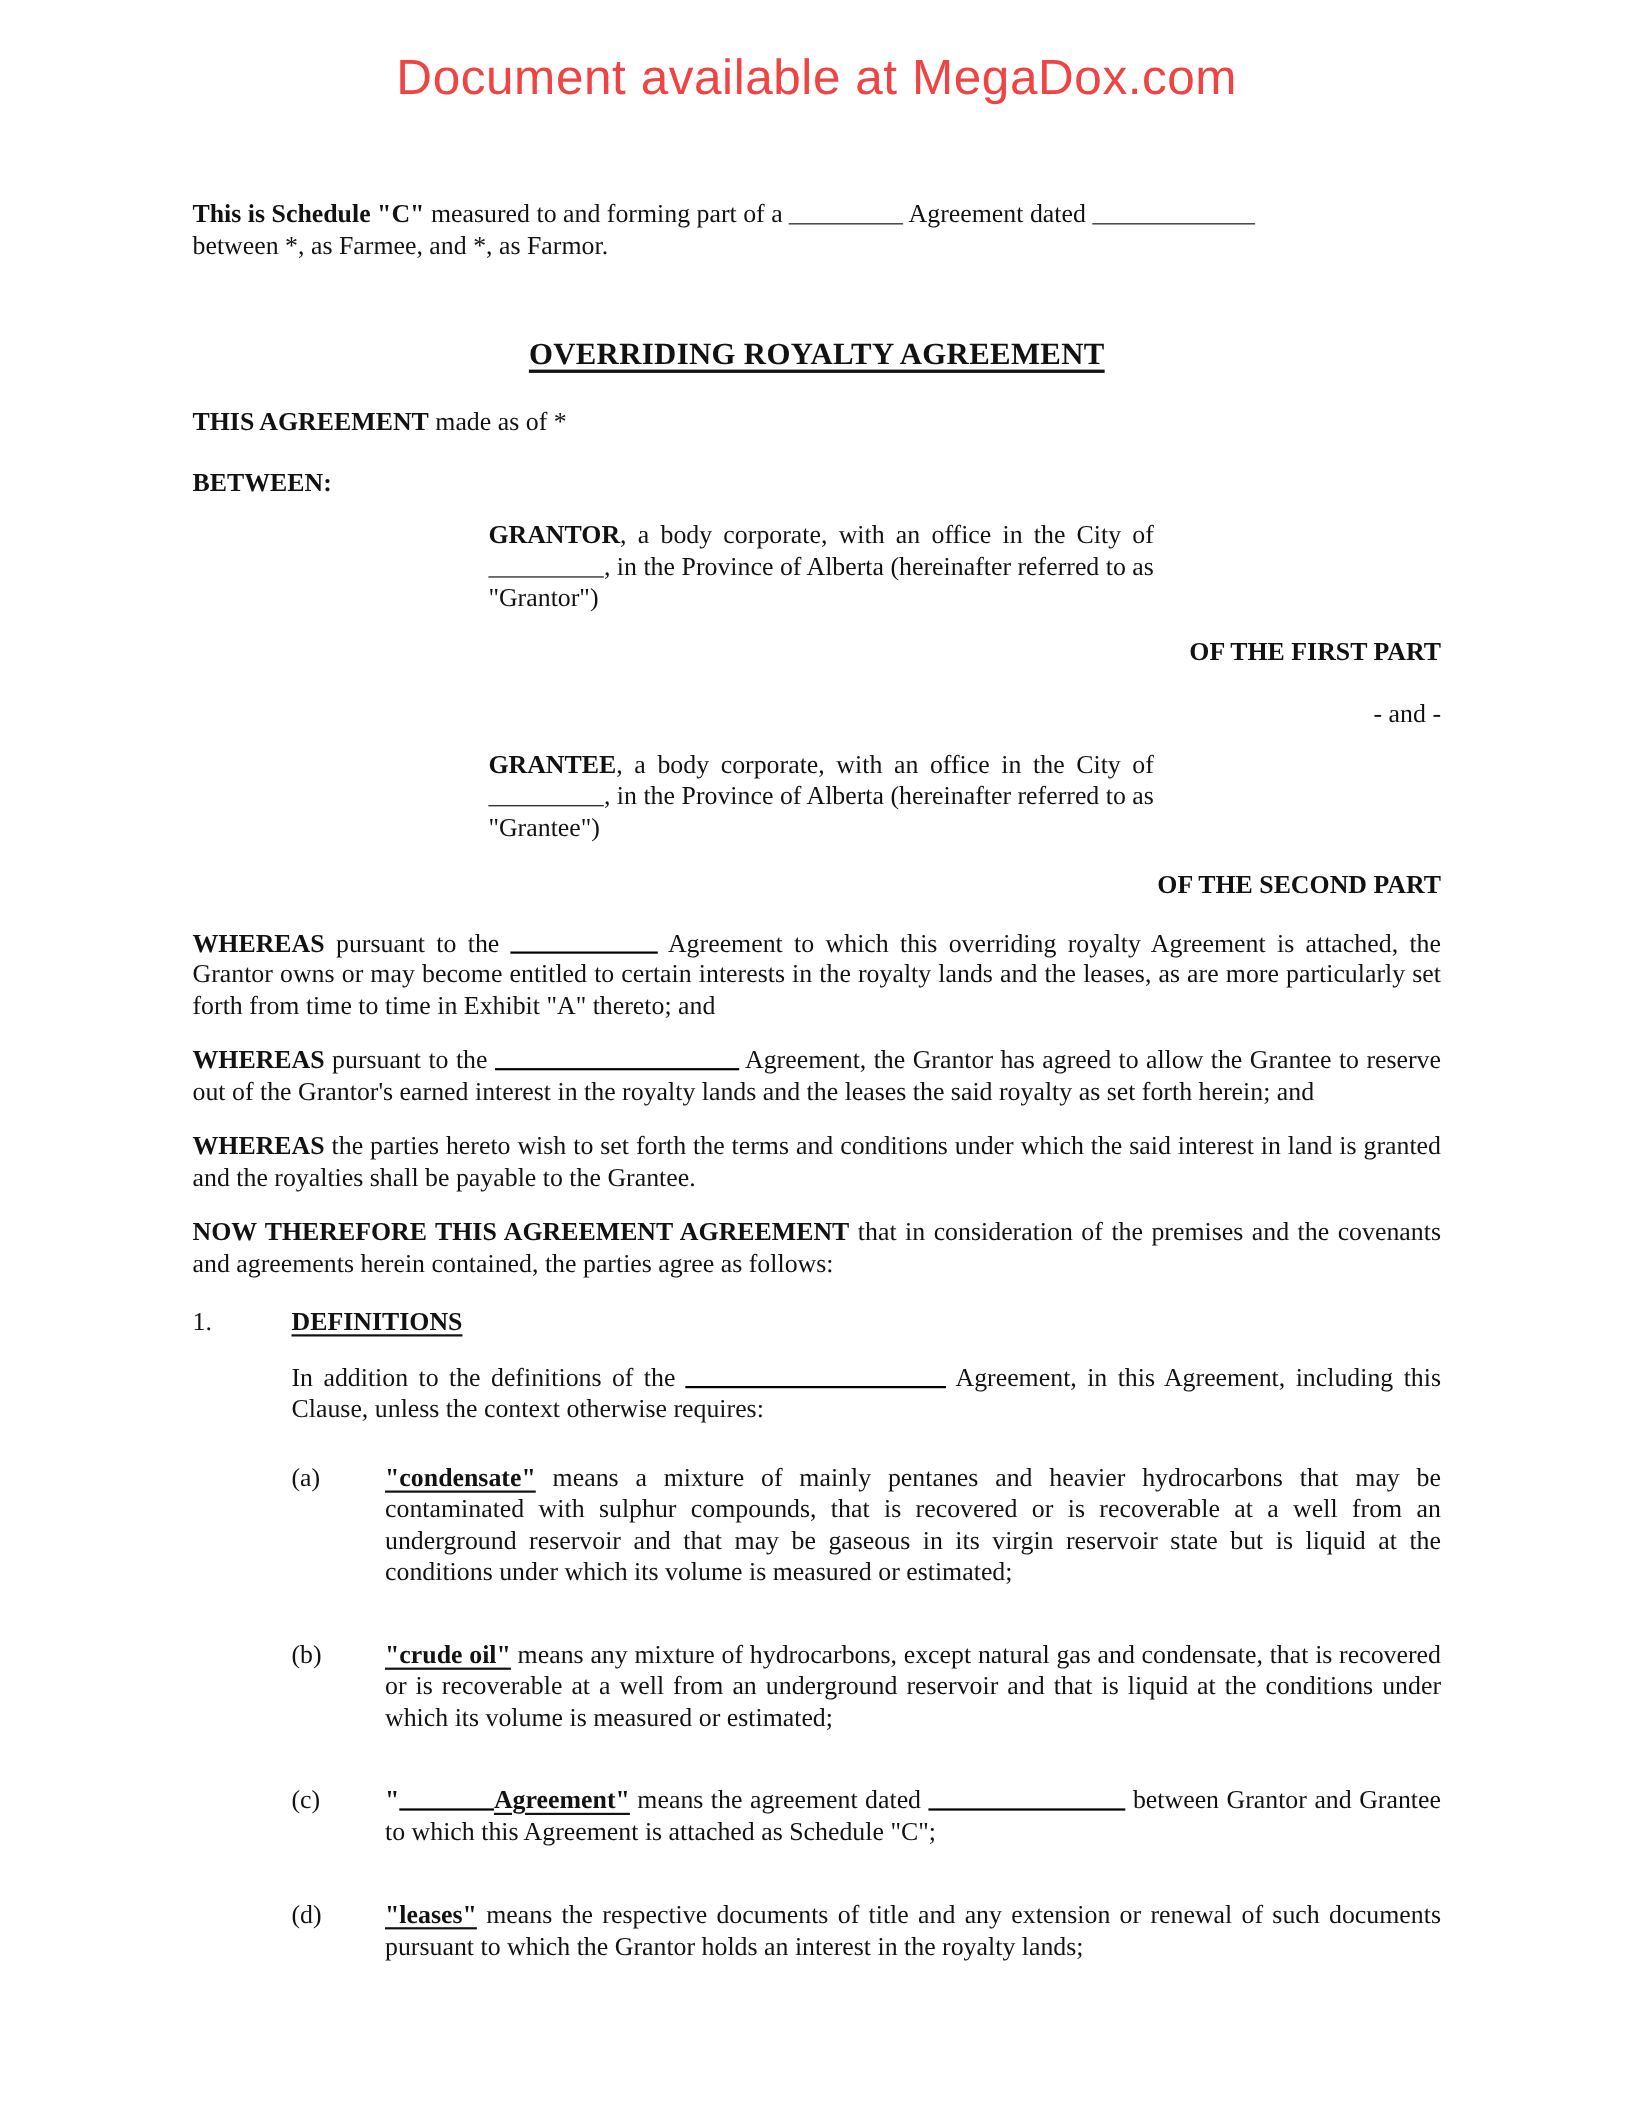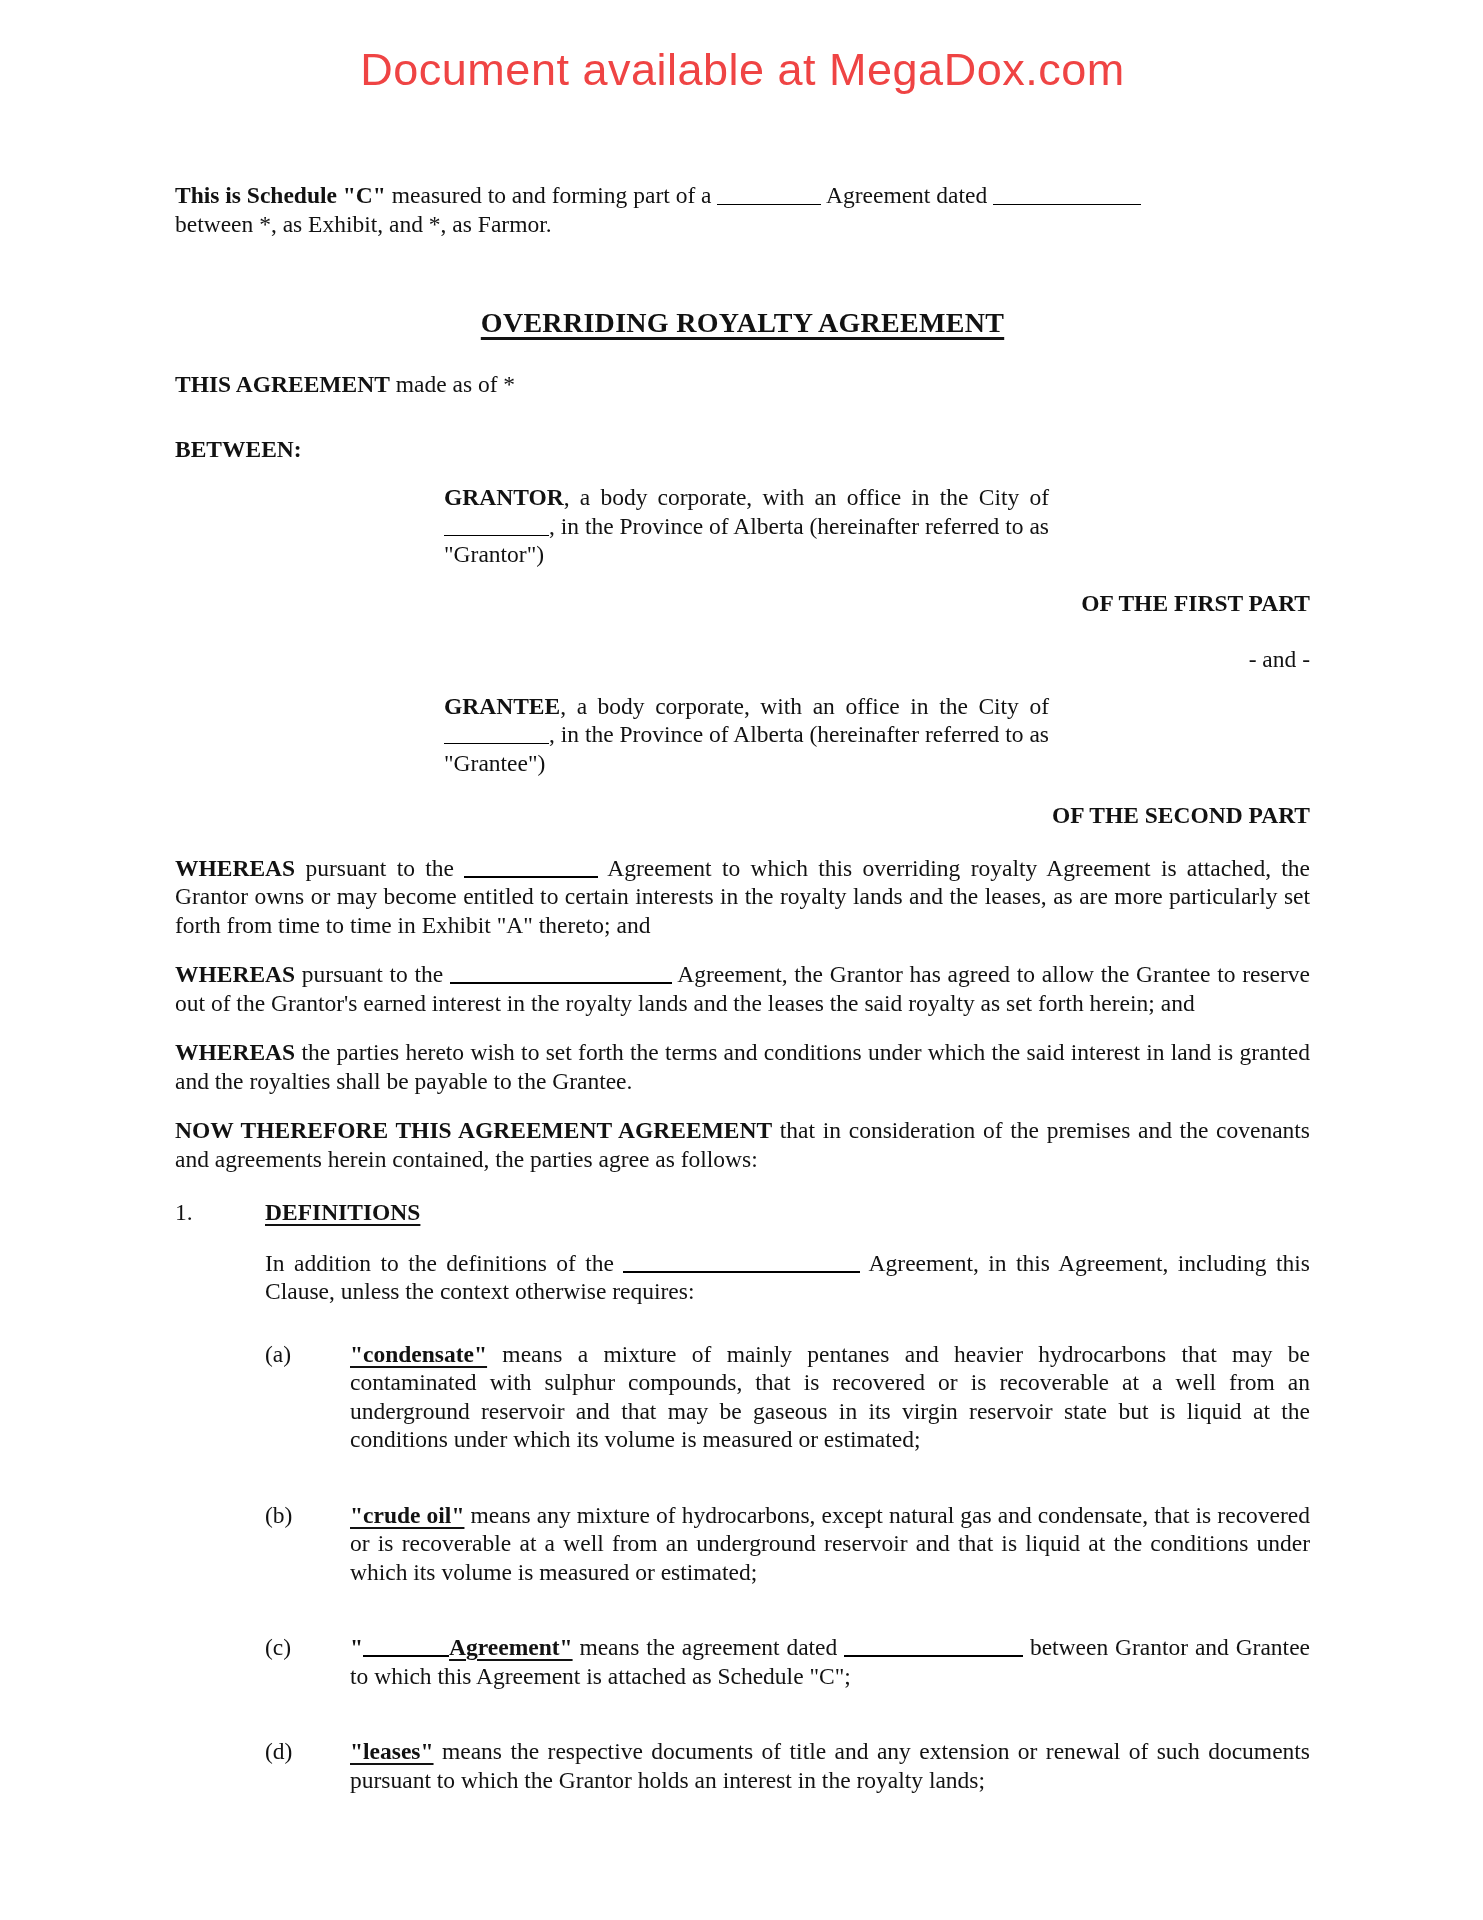--- a/index.html
+++ b/index.html
@@ -36,21 +36,21 @@
     text-align:center;
     font-size:28px;
     line-height:34px;
     font-weight:bold;
     text-decoration:underline;
     text-decoration-thickness:2.5px;
     text-underline-offset:5px;
     letter-spacing:0.3px;
   }
   .made-as-of{margin-top:30px;}
-  .between{margin-top:36px;}
+  .between{margin-top:26px;}
   .party-block{
     margin-top:20px;
     margin-left:269px;
     width:605px;
     text-align:justify;
   }
   .grantee-block{margin-top:18px;}
   .part-line{margin-top:20px;text-align:right;font-weight:bold;}
   .second-part{margin-top:24px;}
   .and-sep{margin-top:28px;text-align:right;}
@@ -108,21 +108,21 @@
 </style>
 </head>
 <body>
 
 <div class="page">
 
   <div class="site-header">Document available at MegaDox.com</div>
 
   <div class="content">
 
-    <p class="para left-align p1"><b>This is Schedule "C"</b><span> measured to and forming part of a </span><span class="blank w104"></span><span> Agreement dated </span><span class="blank w148"></span><br><span>between *, as Exhibit, and *, as Farmor.</span></p>
+    <p class="para left-align p1"><b>This is Schedule "C"</b><span> measured to and forming part of a </span><span class="blank w104"></span><span> Agreement dated </span><span class="blank w148"></span><br><span>between *, as Farmee, and *, as Farmor.</span></p>
 
     <div class="doc-title">OVERRIDING ROYALTY AGREEMENT</div>
 
     <p class="para left-align made-as-of"><b>THIS AGREEMENT</b><span> made as of *</span></p>
 
     <p class="para left-align between"><b>BETWEEN:</b></p>
 
     <p class="para party-block"><b>GRANTOR</b><span>, a body corporate, with an office in the City of </span><span class="blank w105"></span><span>, in the Province of Alberta (hereinafter referred to as "Grantor")</span></p>
 
     <div class="part-line">OF THE FIRST PART</div>

